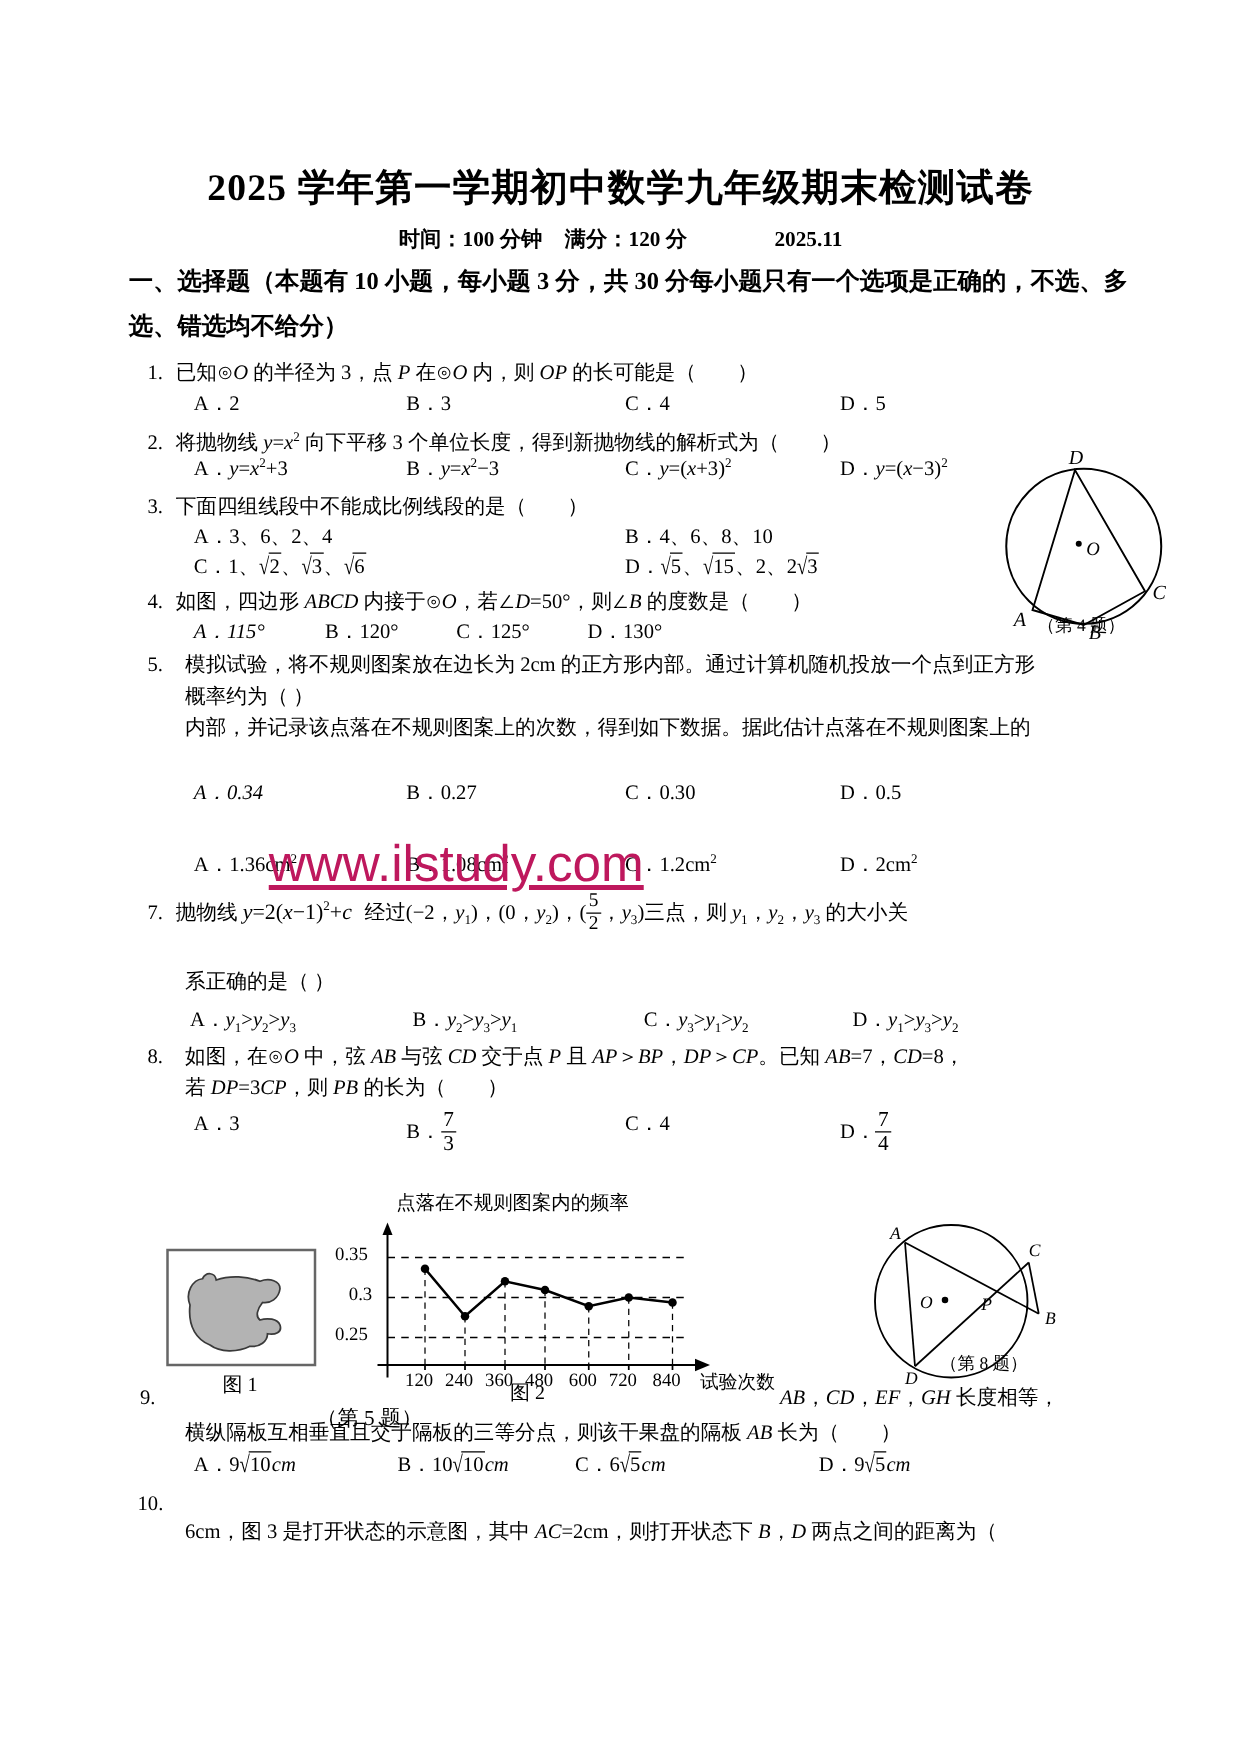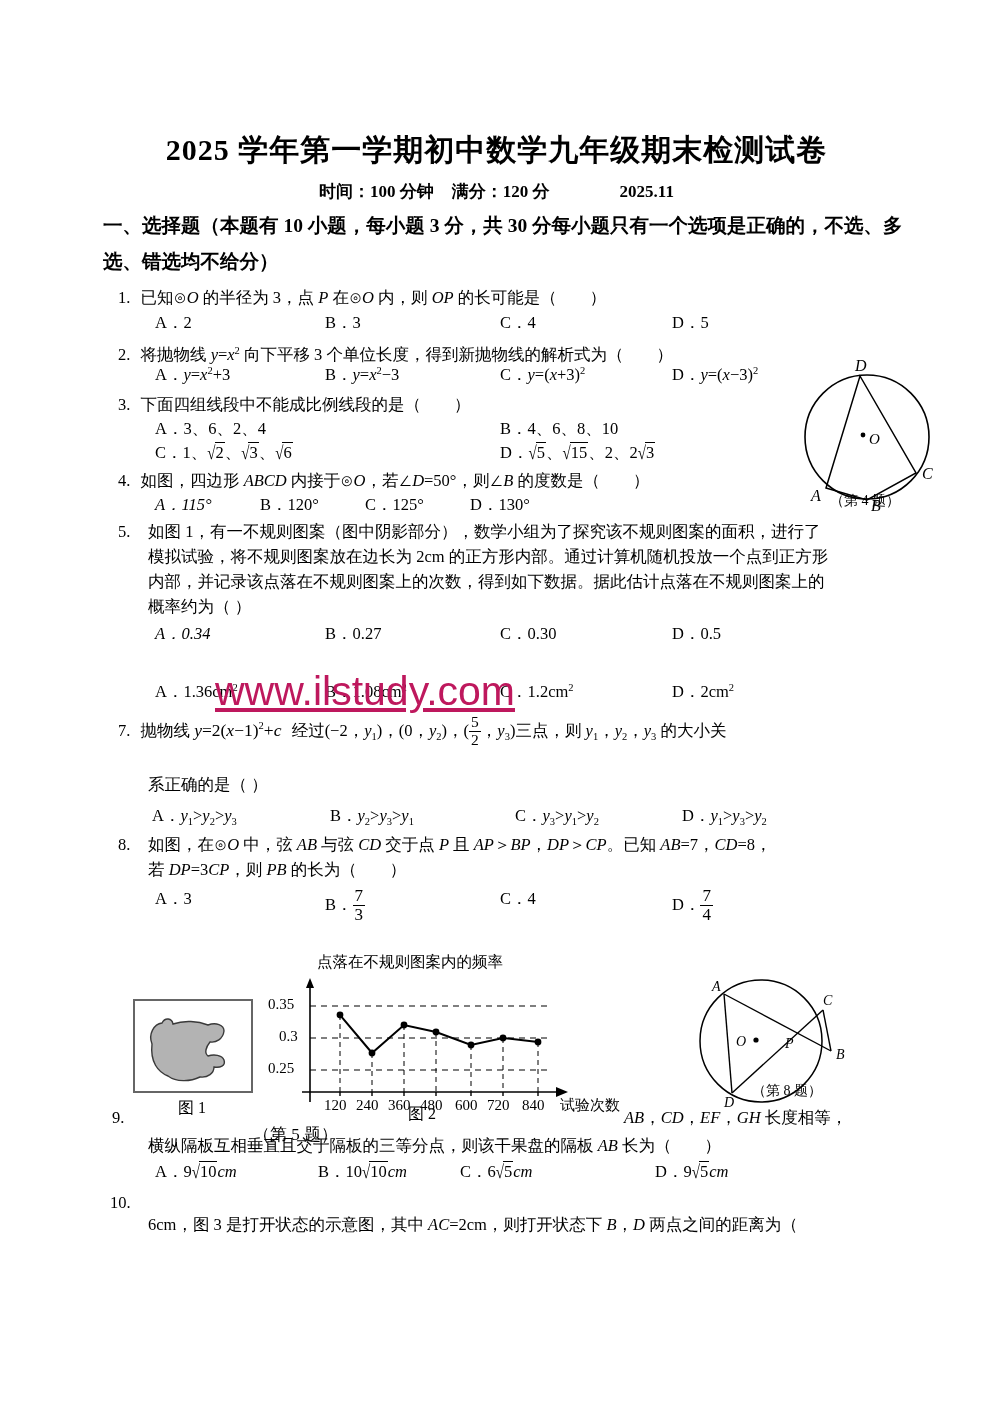--- a/index.html
+++ b/index.html
@@ -150,24 +150,23 @@
       <text x="147" y="124" font-family="Liberation Serif, serif" font-size="16" font-style="italic">C</text>
       <text x="36" y="146" font-family="Liberation Serif, serif" font-size="16" font-style="italic">A</text>
       <text x="96" y="156" font-family="Liberation Serif, serif" font-size="16" font-style="italic">B</text>
     </svg>
     <div class="figlabel" style="left:55px;top:137px;font-size:14px;">（第 4 题）</div>
   </div>
 
   <div class="q" style="left:110px;top:519px;width:820px;">
     <span class="qn" style="position:absolute;left:8px;">5.</span>
     <div style="margin-left:38px;">
-      <div>如图 1，有一不规则图案（图中阴影部分），数学小组为了探究该不规则图案的面积，进行了</div>
       <div>模拟试验，将不规则图案放在边长为 2cm 的正方形内部。通过计算机随机投放一个点到正方形</div>
+      <div>概率约为（      ）</div>
       <div>内部，并记录该点落在不规则图案上的次数，得到如下数据。据此估计点落在不规则图案上的</div>
-      <div>概率约为（      ）</div>
     </div>
   </div>
   <div class="opts" style="left:0;top:623px;">
     <span class="opt" style="left:155px;font-style:italic;">A．0.34</span>
     <span class="opt" style="left:325px;">B．0.27</span>
     <span class="opt" style="left:500px;">C．0.30</span>
     <span class="opt" style="left:672px;">D．0.5</span>
   </div>
 
   <div class="opts" style="left:0;top:681px;">

